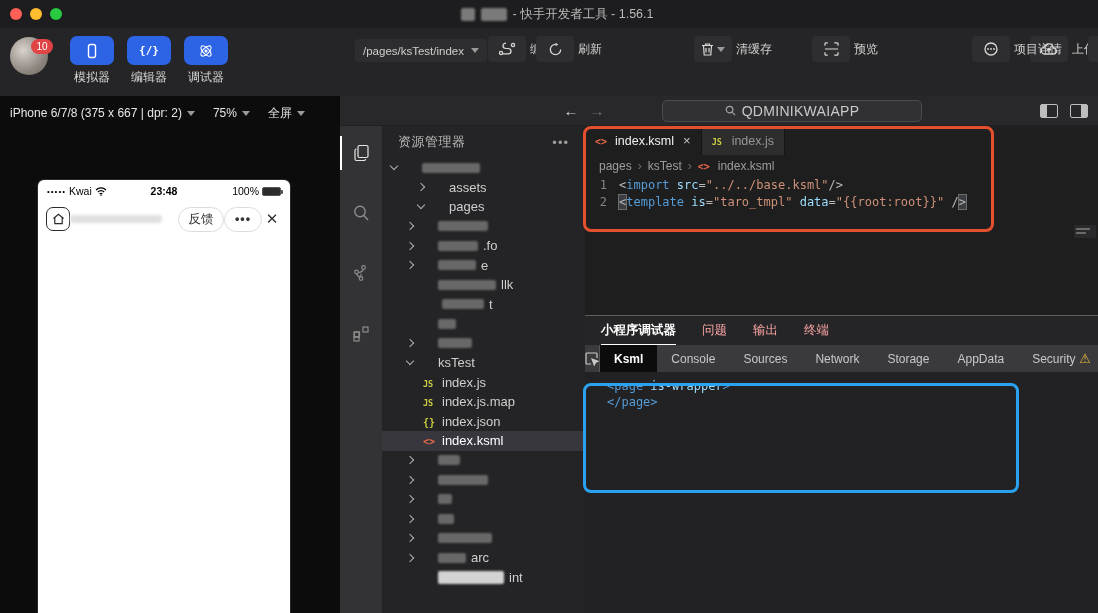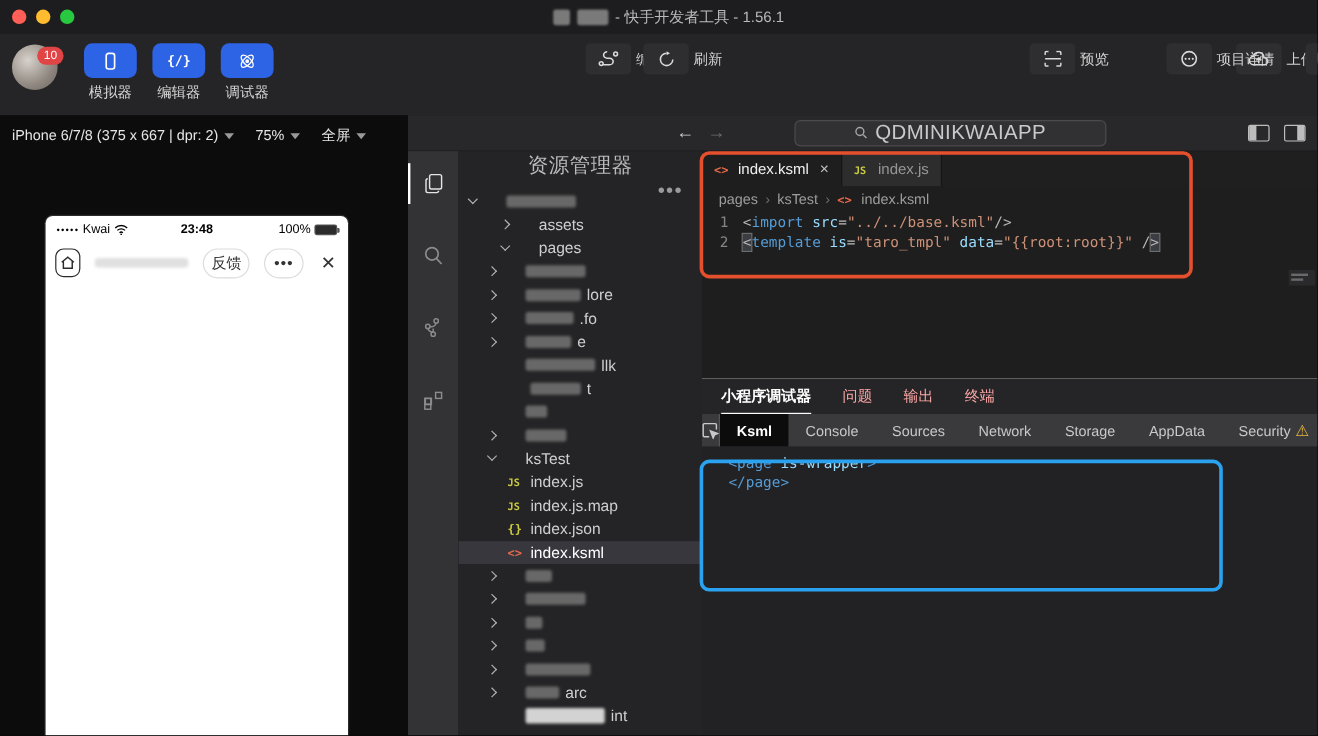--- a/index.html
+++ b/index.html
@@ -27,69 +27,69 @@
   .mode-icon { width:44px; height:29px; background:#2d63e5; border-radius:7px; display:flex; align-items:center; justify-content:center; color:#fff; }
   .mode-label { font-size:12px; color:#d8d8d8; white-space:nowrap; }
   .path-select { position:absolute; left:355px; top:11px; width:132px; height:23px; background:#2d2d2f; border-radius:4px;
                  display:flex; align-items:center; font-size:11.5px; color:#cfcfcf; padding:0 8px; gap:6px; }
   .path-select .txt{flex:1; white-space:nowrap; overflow:hidden;}
   .caret { width:0; height:0; border-left:4px solid transparent; border-right:4px solid transparent; border-top:5px solid #9a9a9a; flex:none; }
   .tb-btn { position:absolute; top:8px; display:flex; align-items:center; gap:4px; cursor:pointer; }
   .tb-icon { height:26px; min-width:38px; background:#2e2e30; border-radius:4px; display:flex; align-items:center; justify-content:center; gap:3px; color:#d9d9d9; padding:0 6px;}
   .tb-label { font-size:12px; color:#d2d2d2; white-space:nowrap; }
   .tb-compile{left:488px;width:52px}.tb-refresh{left:536px;width:50px}.tb-clear{left:694px;width:58px}
-  .tb-preview{left:858px;width:54px}.tb-remote{left:914px;width:60px}.tb-detail{left:972px;width:60px}.tb-upload{left:1030px;width:60px}
+  .tb-preview{left:812px;width:54px}.tb-remote{left:914px;width:60px}.tb-detail{left:972px;width:60px}.tb-upload{left:1030px;width:60px}
   .tb-cut{left:1088px;width:44px}
 
   
   .main { display:flex; height:517px; }
 
   
   .sim { width:340px; background:#0c0c0c; flex:none; position:relative; }
   .device-bar { height:34px; display:flex; align-items:center; padding:0 10px; gap:18px; font-size:12px; color:#e6e6e6; }
   .dbar-item { display:flex; align-items:center; gap:5px; cursor:pointer; white-space:nowrap; }
   .phone { position:absolute; left:38px; top:84px; width:252px; height:433px; background:#fff; border-radius:6px 6px 0 0;
            box-shadow:0 0 0 1px #2a2a2a; color:#111; overflow:hidden; }
   .statusbar { height:22px; display:flex; align-items:center; padding:0 9px; font-size:10.5px; color:#000; position:relative; }
   .sb-left{display:flex;align-items:center;gap:3px}
   .sb-time{position:absolute;left:0;right:0;text-align:center;font-weight:bold}
   .sb-right{margin-left:auto;display:flex;align-items:center;gap:3px;z-index:1}
   .battery{width:19px;height:9px;border:1px solid #555;border-radius:2px;position:relative;background:#2c2c2c}
   .battery::after{content:"";position:absolute;right:-3px;top:2px;width:2px;height:4px;background:#555;border-radius:0 1px 1px 0}
-  .navrow { height:34px; display:flex; align-items:center; padding:0 8px; gap:12px; }
+  .navrow { height:34px; display:flex; align-items:center; padding:0 8px; gap:0; }
   .home-btn { width:24px; height:24px; border:1.4px solid #2b2b2b; border-radius:7px; display:flex; align-items:center; justify-content:center; }
   .p-redact { width:92px; height:8px; background:#e0e0e0; border-radius:3px; filter:blur(1.5px); }
   .pill { border:1px solid #dcdcdc; border-radius:13px; height:25px; display:flex; align-items:center; justify-content:center; font-size:12.5px; color:#333; }
   .pill-feedback{width:46px; margin-left:auto;}
   .pill-more{width:38px; letter-spacing:1px; font-weight:bold;}
   .p-close{font-size:15px; color:#333; width:20px; text-align:center; font-weight:bold;}
 
   
   .right { flex:1; display:flex; flex-direction:column; min-width:0; }
   .navbar { height:30px; background:#28282a; display:flex; align-items:center; flex:none; border-bottom:1px solid #202022; }
   .nav-arrow { font-size:15px; width:26px; text-align:center; cursor:pointer; }
   .nav-back{ margin-left:218px; color:#cfcfcf; }
   .nav-fwd{ color:#6e6e6e; }
   .address { margin-left:52px; width:260px; height:22px; background:#313134; border:1px solid #4b4b4e; border-radius:5px;
-             display:flex; align-items:center; justify-content:center; gap:6px; font-size:17px; color:#c9c9c9; letter-spacing:.3px; }
+             display:flex; align-items:center; justify-content:center; gap:6px; font-size:14px; color:#c9c9c9; letter-spacing:.3px; }
   .nav-icons { margin-left:auto; display:flex; gap:12px; margin-right:10px; }
   .panel-ic { width:18px; height:14px; border:1.4px solid #bdbdbd; border-radius:2px; position:relative; cursor:pointer; }
   .panel-ic.left::before{content:"";position:absolute;left:0;top:0;bottom:0;width:6px;background:#bdbdbd}
   .panel-ic.right::before{content:"";position:absolute;right:0;top:0;bottom:0;width:6px;background:#bdbdbd}
 
   .content { flex:1; display:flex; min-height:0; }
 
   
   .activity { width:42px; background:#333336; flex:none; display:flex; flex-direction:column; align-items:center; padding-top:10px; gap:26px; }
   .act-item { width:42px; height:34px; display:flex; align-items:center; justify-content:center; color:#8c8c8c; cursor:pointer; }
   .act-item.active { color:#e4e4e4; border-left:2px solid #fff; }
 
   
   .explorer { width:203px; background:#242426; flex:none; font-size:13px; overflow:hidden; position:relative; }
-  .exp-header { height:32px; display:flex; align-items:center; padding:0 16px; font-size:17px; letter-spacing:.5px; color:#bbb;flex-direction:column; }
+  .exp-header { height:32px; display:flex; align-items:center; padding:0 16px; font-size:13px; letter-spacing:.5px; color:#bbb; }
   .exp-more { margin-left:auto; color:#9a9a9a; cursor:pointer; letter-spacing:1px; }
   .tree-row { height:19.5px; display:flex; align-items:center; color:#cfcfcf; cursor:pointer; white-space:nowrap; padding-left:22px; }
   .tree-row.c-l0{padding-left:6px}.tree-row.c-l1{padding-left:33px}.tree-row.c-l3{padding-left:26px}
   .tree-row.selected { background:#37373d; color:#fff; }
   .chev { width:12px; height:12px; flex:none; position:relative; margin-right:3px; }
   .chev.c-r::before,.chev.c-d::before { content:""; position:absolute; left:3px; top:3px; width:5px; height:5px;
         border-right:1.2px solid #b0b0b0; border-bottom:1.2px solid #b0b0b0; }
   .chev.c-r::before{ transform:rotate(-45deg); }
   .chev.c-d::before{ transform:rotate(45deg); top:1px; }
   .ficon { width:19px; flex:none; font-family:"DejaVu Sans Mono",monospace; }
@@ -179,20 +179,24 @@
           <svg width="16" height="16" viewBox="0 0 16 16" fill="none" stroke="#fff" stroke-width="1.1">
             <ellipse cx="8" cy="8" rx="6.5" ry="3" transform="rotate(45 8 8)"></ellipse>
             <ellipse cx="8" cy="8" rx="6.5" ry="3" transform="rotate(-45 8 8)"></ellipse>
             <circle cx="8" cy="8" r="1" fill="#fff"></circle>
           </svg>
         </span>
         <span class="mode-label">调试器</span>
       </div>
     </div>
 
+    <div class="path-select">
+      <span class="txt">/pages/ksTest/index</span>
+      <span class="caret"></span>
+    </div>
 
     <div class="tb-btn tb-compile">
       <span class="tb-icon">
         <svg width="18" height="14" viewBox="0 0 18 14" fill="none" stroke="#d9d9d9" stroke-width="1.3">
           <circle cx="3" cy="11" r="1.6"></circle>
             <circle cx="15" cy="3" r="1.6"></circle>
           <path d="M4.6 11 H10 a3 3 0 0 0 0-6 H8 a3 3 0 0 1 0-6" transform="translate(0,2) scale(1,0.9)"></path>
         </svg>
       </span>
       <span class="tb-label">编译</span>
@@ -201,20 +205,30 @@
     <div class="tb-btn tb-refresh">
       <span class="tb-icon">
         <svg width="15" height="15" viewBox="0 0 16 16" fill="none" stroke="#d9d9d9" stroke-width="1.4">
           <path d="M13.5 8 A5.5 5.5 0 1 1 8 2.5"></path>
             <path d="M8 0.8 L11 2.6 L8 4.4 Z" fill="#d9d9d9" stroke="none"></path>
         </svg>
       </span>
       <span class="tb-label">刷新</span>
     </div>
 
+    <div class="tb-btn tb-clear">
+      <span class="tb-icon">
+        <svg width="13" height="14" viewBox="0 0 13 14" fill="none" stroke="#d9d9d9" stroke-width="1.2">
+          <path d="M1 3.5 H12 M4.5 3.5 V2 h4 v1.5 M2.5 3.5 L3.2 13 h6.6 L10.5 3.5"></path>
+          <path d="M5 6 v4.5 M8 6 v4.5"></path>
+        </svg>
+        <span class="caret"></span>
+      </span>
+      <span class="tb-label">清缓存</span>
+    </div>
 
     <div class="tb-btn tb-preview">
       <span class="tb-icon">
         <svg width="15" height="14" viewBox="0 0 16 15" fill="none" stroke="#d9d9d9" stroke-width="1.3">
           <path d="M1 4 V2 a1 1 0 0 1 1-1 h2 M11 1 h3 a1 1 0 0 1 1 1 v2 M15 11 v2 a1 1 0 0 1 -1 1 h-3 M4 14 H2 a1 1 0 0 1 -1-1 v-2 M1 7.5 h14"></path>
         </svg>
       </span>
       <span class="tb-label">预览</span>
     </div>
 
@@ -381,27 +395,20 @@
               </div>
 
               <div class="tree-row c-l2">
                 <span class="chev c-r"></span>
                 <span class="ficon"></span>
                 <span class="row-redact" style="width: 50px;"></span>
                 <span class="lbl"></span>
                 <span class="frag"></span>
               </div>
 
-              <div class="tree-row c-l2">
-                <span class="chev c-r"></span>
-                <span class="ficon"></span>
-                <span class="row-redact" style="width: 46px;"></span>
-                <span class="lbl"></span>
-                <span class="frag">lore</span>
-              </div>
 
               <div class="tree-row c-l2">
                 <span class="chev c-r"></span>
                 <span class="ficon"></span>
                 <span class="row-redact" style="width: 40px;"></span>
                 <span class="lbl"></span>
                 <span class="frag">.fo</span>
               </div>
 
               <div class="tree-row c-l2">

